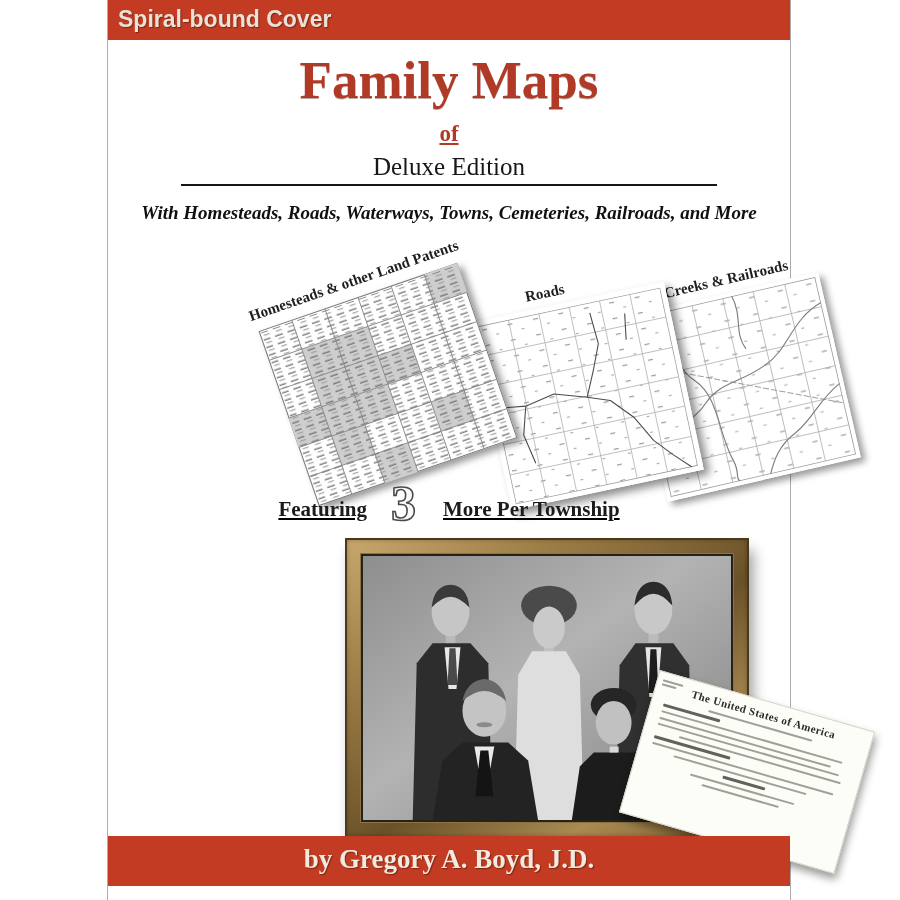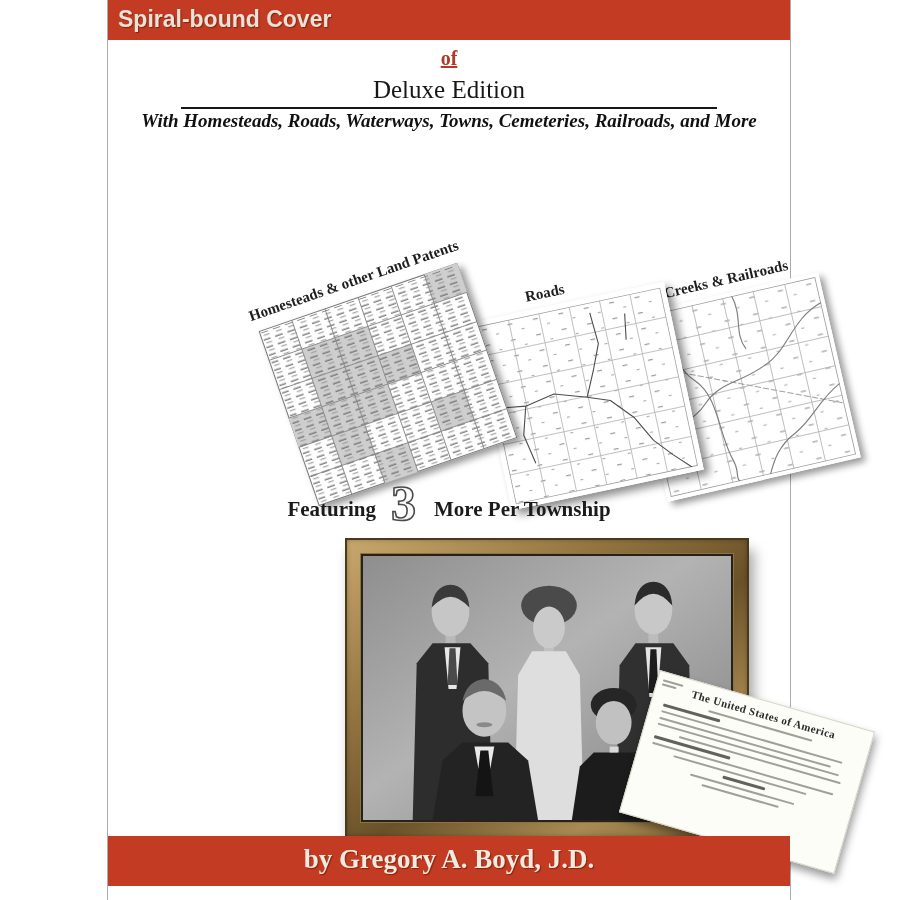--- a/index.html
+++ b/index.html
@@ -13,42 +13,42 @@
          border-left:1px solid #ababab; border-right:1px solid #ababab; background:#fff;}
   
   .banner{position:absolute; left:0; top:0; width:100%; height:40px; background:var(--accent);
           font-family:"Liberation Sans", sans-serif; font-weight:bold; font-size:23px;
           color:var(--bannertext); line-height:38px; padding-left:10px;
           text-shadow:1px 1px 1px rgba(90,20,5,.6);}
   
   .titleblock{position:absolute; left:0; top:40px; width:100%; text-align:center;}
   .t1{margin-top:14px; font-size:53px; font-weight:bold; color:var(--titlered); line-height:1;
       text-shadow:0 1px 0 rgba(60,10,5,.35);}
-  .t-of{font-size:20px; font-weight:bold; color:var(--titlered); line-height:.85; margin-top:10px;text-decoration:underline;}
+  .t-of{font-size:23px; font-weight:bold; color:var(--titlered); line-height:.85; margin-top:17px;text-decoration:underline;}
   .t2{font-size:45px; font-weight:bold; color:var(--titlered); line-height:1; margin-top:-4px;
       text-shadow:0 1px 0 rgba(60,10,5,.35);}
   .t3{font-size:25px; font-weight:normal; color:var(--ink); margin-top:9px;}
   .rule{width:536px; margin:3px auto 0; border-top:2px solid #161616; height:0;}
-  .t4{font-size:19px; font-weight:bold; font-style:italic; color:#101010; margin-top:1px;}
+  .t4{font-size:19px; font-weight:bold; font-style:italic; color:#101010; margin-top:16px;}
   
   .map{position:absolute; background:#fff;}
   .map-label{position:absolute; left:-4px; top:-25px; width:110%; white-space:nowrap;
              font-size:15px; font-weight:bold; color:#1e1e1e;}
   .map svg{display:block; width:100%; height:100%;}
   .map-a{left:175px; top:292px; width:210px; height:185px; transform:rotate(-19deg); z-index:3;
          box-shadow:4px 5px 7px rgba(0,0,0,.4);}
   .map-b{left:382px; top:300px; width:196px; height:192px; transform:rotate(-12deg); z-index:2;
          border:5px solid #fff; box-shadow:5px 6px 8px rgba(0,0,0,.45);}
   .map-b .map-label{left:28%; top:-27px;}
   .map-c{left:536px; top:292px; width:198px; height:190px; transform:rotate(-13deg); z-index:1;
          border:4px solid #fff; box-shadow:4px 5px 7px rgba(0,0,0,.4);}
   .map-c .map-label{left:-10px; top:-26px;}
   
   .featuring{position:absolute; left:0; top:487px; width:100%; text-align:center; z-index:4;}
-  .featuring .row{display:inline-flex; align-items:center; gap:12px;}
+  .featuring .row{display:inline-flex; align-items:center; gap:21px;text-decoration:underline;}
   .feat-txt{font-size:21px; font-weight:bold; color:#1b1b1b;}
   .feat-num{margin-top:-12px;}
   
   .frame{position:absolute; left:237px; top:538px; width:404px; height:300px; z-index:4;
          padding:16px;
          background:linear-gradient(145deg,#c9a96e 0%, #9a7a44 28%, #6a5128 55%, #a98a52 78%, #7c5f30 100%);
          box-shadow:inset 0 0 0 2px #4a3a1c, inset 0 0 6px rgba(0,0,0,.5), 5px 12px 12px rgba(0,0,0,.35);}
   .photo{width:100%; height:100%; border:2px solid #26221a; outline:1px solid #8a7442; overflow:hidden;}
   .photo svg{display:block; width:100%; height:100%;}
   
@@ -73,20 +73,21 @@
 <body>
 
 <div class="stage">
   <div class="cover">
 
     <div class="banner">
       <span>Spiral-bound Cover</span>
     </div>
 
     <div class="titleblock">
+      <div class="t1">Family Maps</div>
       <div class="t-of">of</div>
       <div class="t3">Deluxe Edition</div>
       <div class="rule"></div>
       <div class="t4">With Homesteads, Roads, Waterways, Towns, Cemeteries, Railroads, and More</div>
     </div>
 
     <div class="map map-a">
       <div class="map-label">Homesteads &amp; other Land Patents</div>
       <svg viewBox="0 0 210 185" preserveAspectRatio="none">
         <defs>

